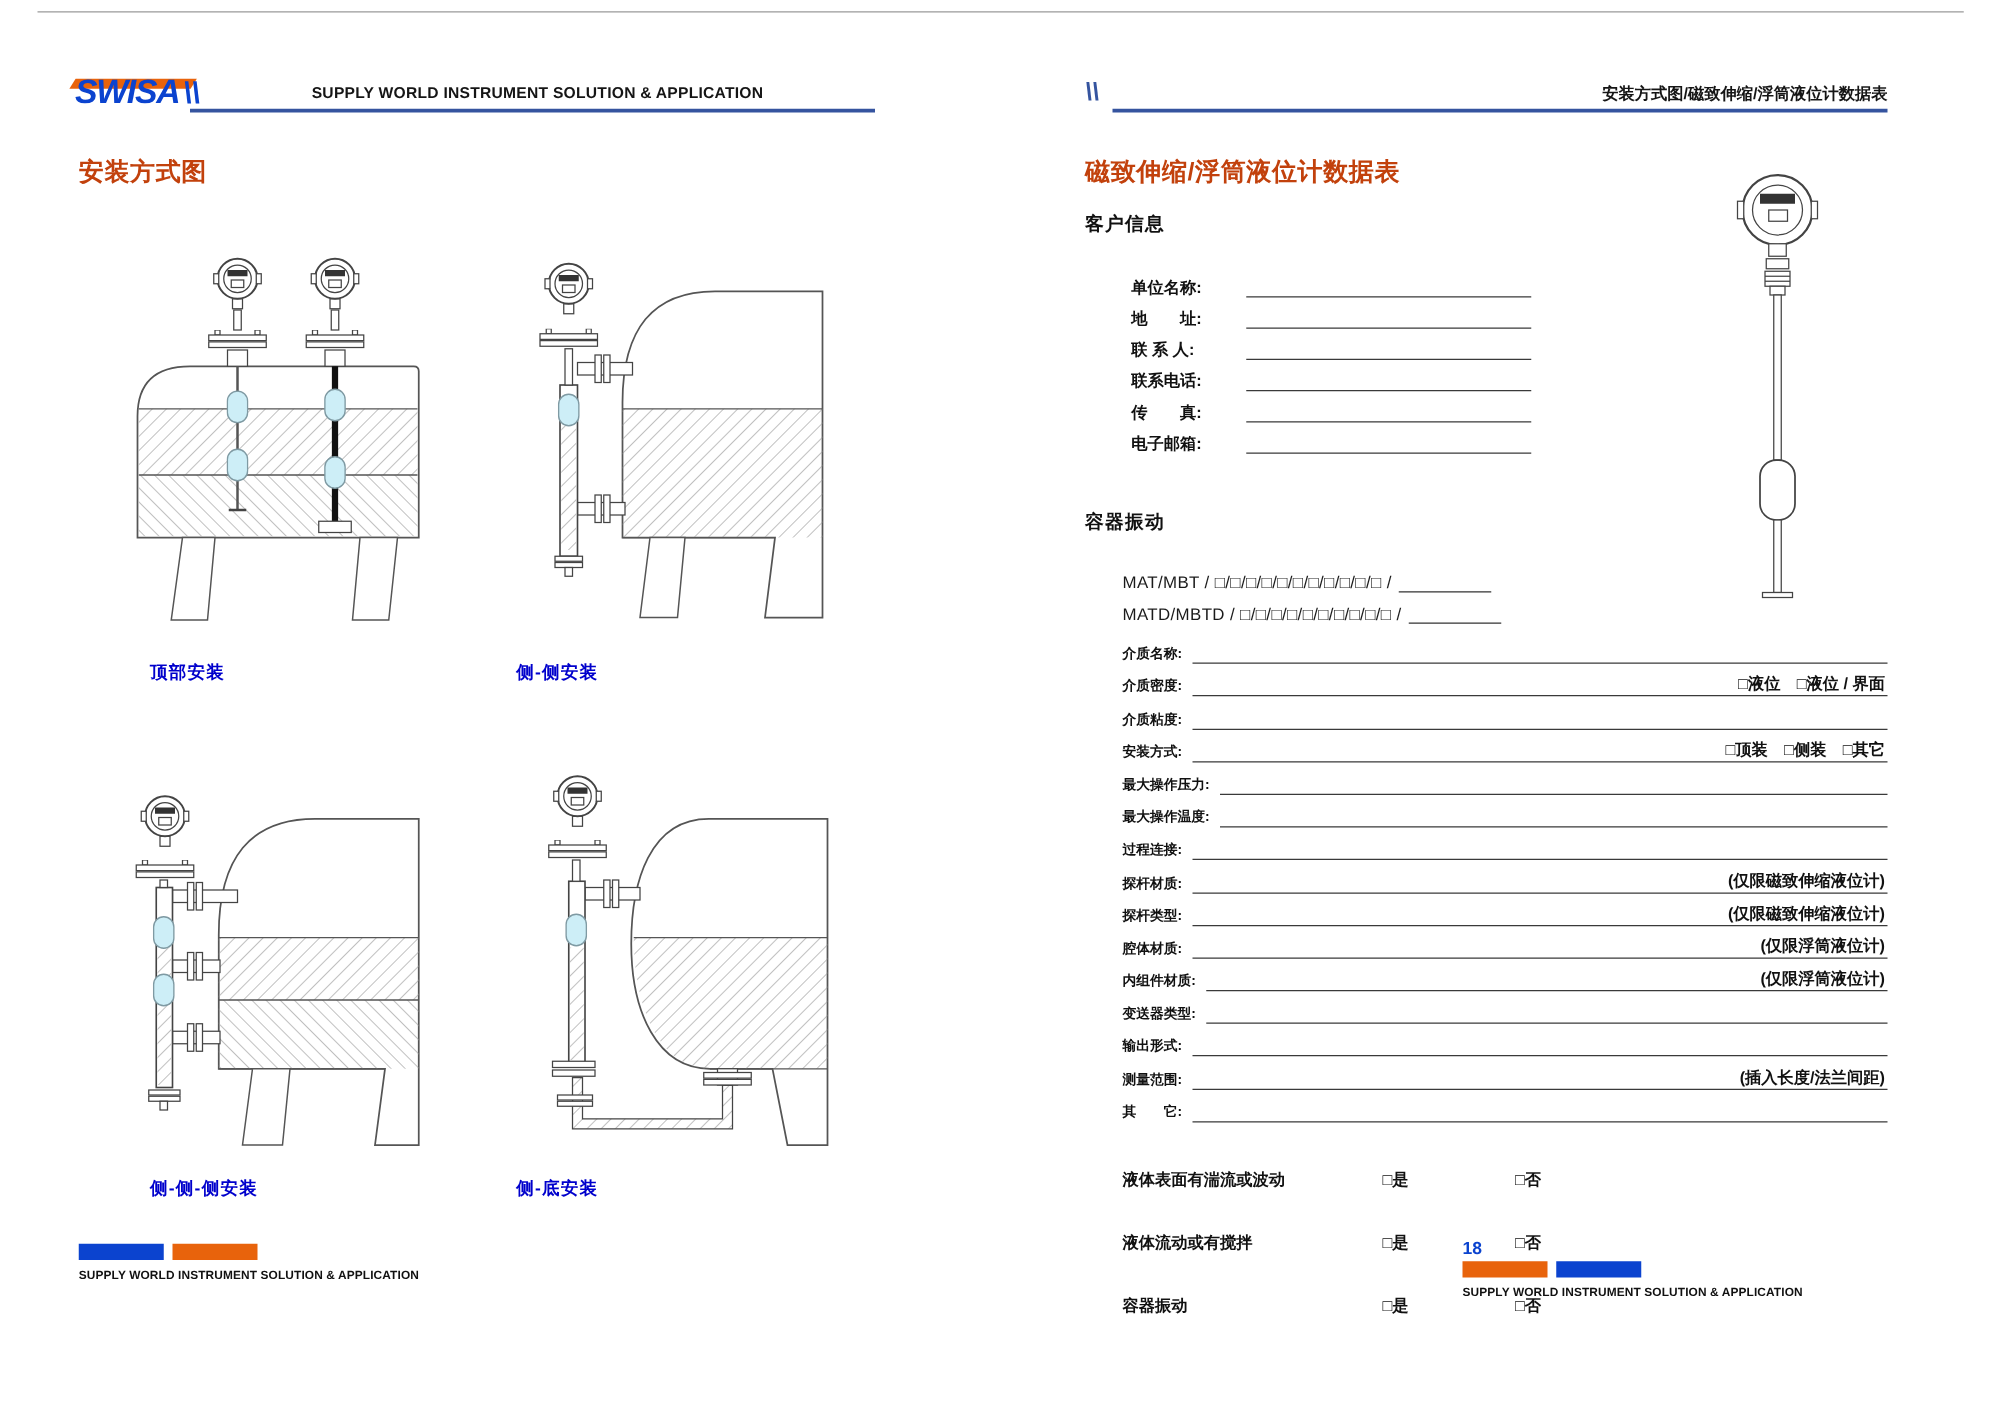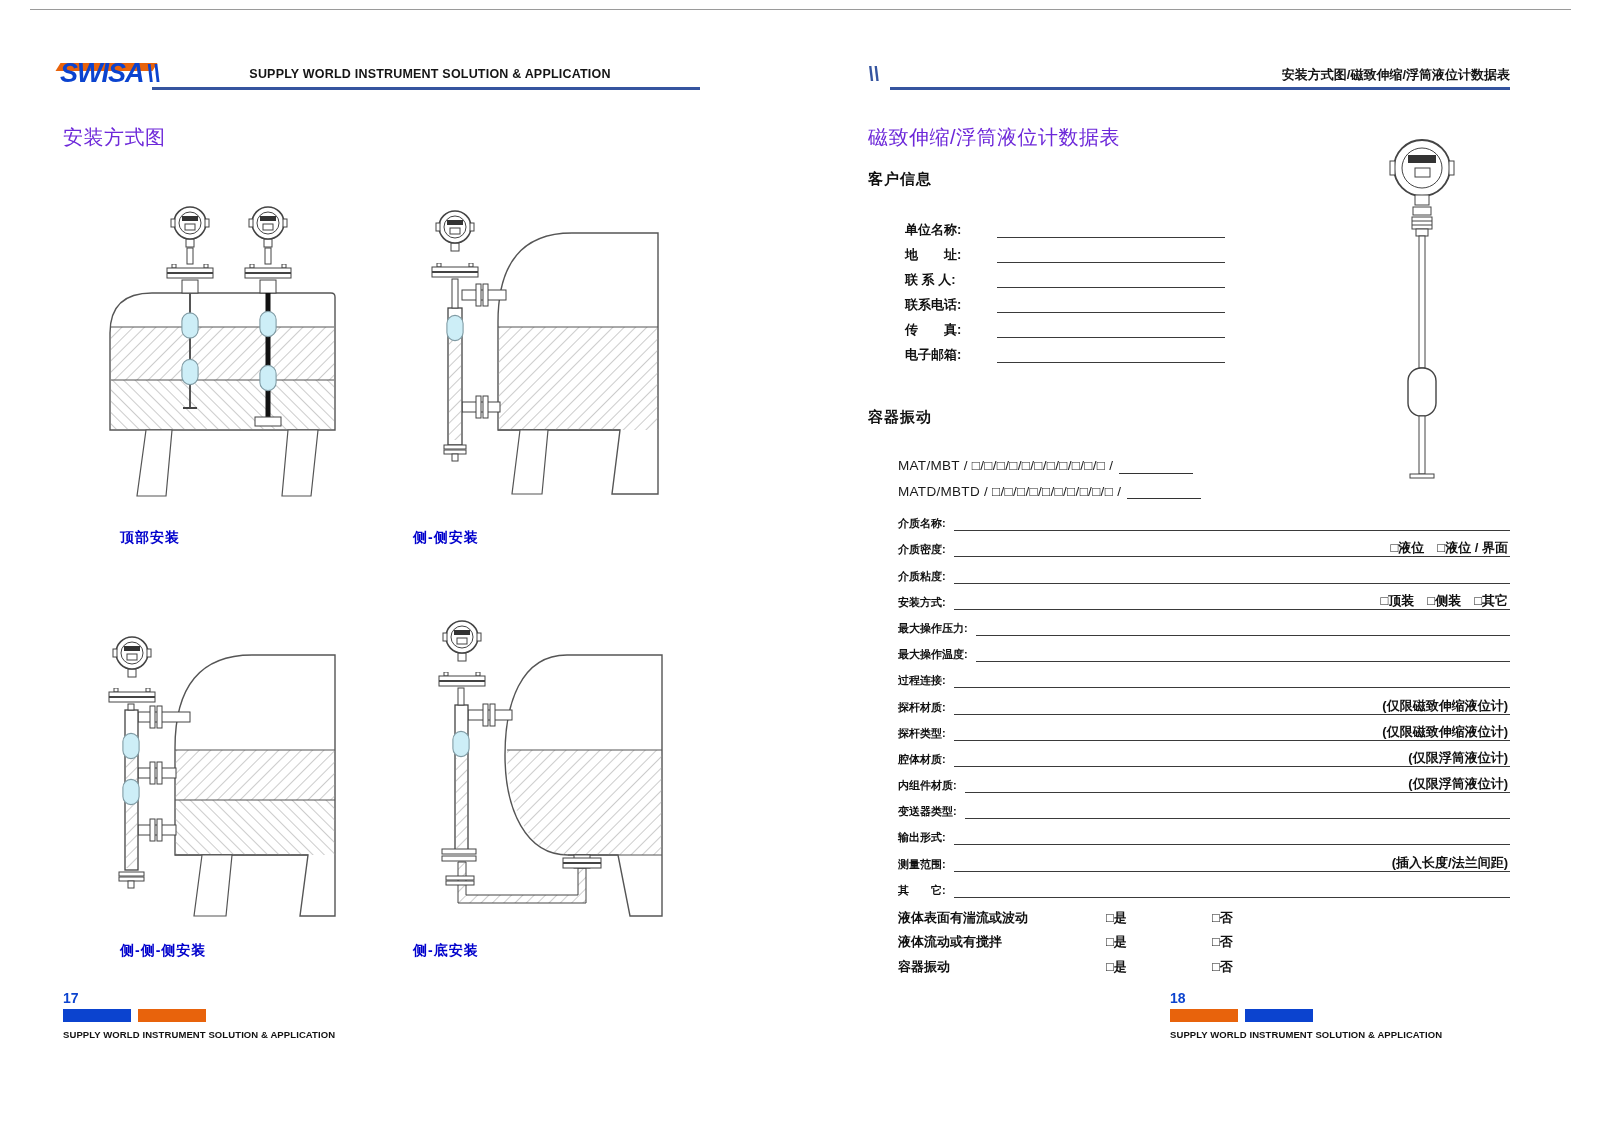--- a/index.html
+++ b/index.html
@@ -17,21 +17,21 @@
   .logo-slashes{position:relative;font-style:italic;font-weight:800;font-size:24px;color:#0b43cf;margin-left:3px;}
   .slogan{position:absolute;left:100px;top:9px;width:540px;text-align:center;
           font-weight:700;font-size:12.5px;letter-spacing:0.2px;color:#151515;}
   .hline{position:absolute;left:92px;top:29px;width:548px;height:3px;background:#35549f;}
   .rslashes{position:absolute;left:0;top:5px;font-style:italic;font-weight:800;font-size:20px;color:#35549f;}
   .rcrumb{position:absolute;right:0;top:8px;width:600px;text-align:right;
           font-weight:700;font-size:13px;color:#151515;}
   .hline2{position:absolute;left:22px;top:29px;width:620px;height:3px;background:#35549f;}
 
   
-  .h-blue{font-size:20px;font-weight:400;color:#6d28d9;letter-spacing:0.5px;}
+  .h-blue{font-size:20px;font-weight:700;color:#c2410c;letter-spacing:0.5px;}
   .h-sec{font-size:15px;font-weight:700;color:#111;letter-spacing:1px;}
 
   
   .dcap{position:absolute;width:170px;font-size:14px;font-weight:700;color:#0000cc;letter-spacing:1px;}
 
   
   .curow{height:25px;display:flex;align-items:flex-end;}
   .culabel{width:90px;font-weight:700;font-size:13px;white-space:pre;line-height:1;padding-bottom:2px;}
   .culine{width:228px;border-bottom:1px solid #3a3a3a;margin-left:2px;height:18px;}
 
@@ -40,21 +40,21 @@
   .mcode{font-size:13.5px;font-weight:500;letter-spacing:0.3px;line-height:1.05;color:#1a1a1a;}
   .mline{width:74px;border-bottom:1.2px solid #333;margin-left:6px;height:16px;}
 
   
   .prow{height:26.2px;display:flex;align-items:flex-end;}
   .plabel{font-weight:700;font-size:11px;white-space:pre;line-height:1;padding:0 8px 2px 0;}
   .pline{flex:1;border-bottom:1px solid #3a3a3a;text-align:right;}
   .pright{font-weight:700;font-size:13px;line-height:1;display:inline-block;padding:0 2px 2px 0;white-space:pre;}
 
   
-  .crow{height:24.6px;display:flex;align-items:flex-end;}
+  .crow{height:24.6px;display:flex;align-items:flex-end;margin-top:26px;}
   .clabel{width:208px;font-weight:700;font-size:13px;line-height:1;}
   .cyes{width:106px;font-weight:700;font-size:13px;line-height:1;}
   .cno{font-weight:700;font-size:13px;line-height:1;}
 
   
   .pnum{font-size:14px;font-weight:700;color:#0b43cf;line-height:1;}
   .bars{margin-top:4px;font-size:0;}
   .bar{display:inline-block;width:68px;height:13px;}
   .bar-blue{background:#0b43cf;}
   .bar-orange{background:#e8630c;}
@@ -220,21 +220,20 @@
     <use href="#xmtr" x="40" y="8" width="44" height="44"></use>
     <use href="#cfloat" x="52" y="120" width="18" height="28"></use>
   </svg>
 
   <div class="abs dcap" style="left:120px;top:529px">顶部安装</div>
   <div class="abs dcap" style="left:413px;top:529px">侧-侧安装</div>
   <div class="abs dcap" style="left:120px;top:942px">侧-侧-侧安装</div>
   <div class="abs dcap" style="left:413px;top:942px">侧-底安装</div>
 
   <div class="abs" style="left:63px;top:991px;width:640px">
-    <div class="pnum">17</div>
     <div class="bars">
       <span class="bar bar-blue"></span><span class="bar bar-orange"></span>
     </div>
     <div class="fslogan">SUPPLY WORLD INSTRUMENT SOLUTION &amp; APPLICATION</div>
   </div>
 </div>
 
 <div>
 
   <div class="abs" style="left:868px;top:58px;width:642px;height:36px">

